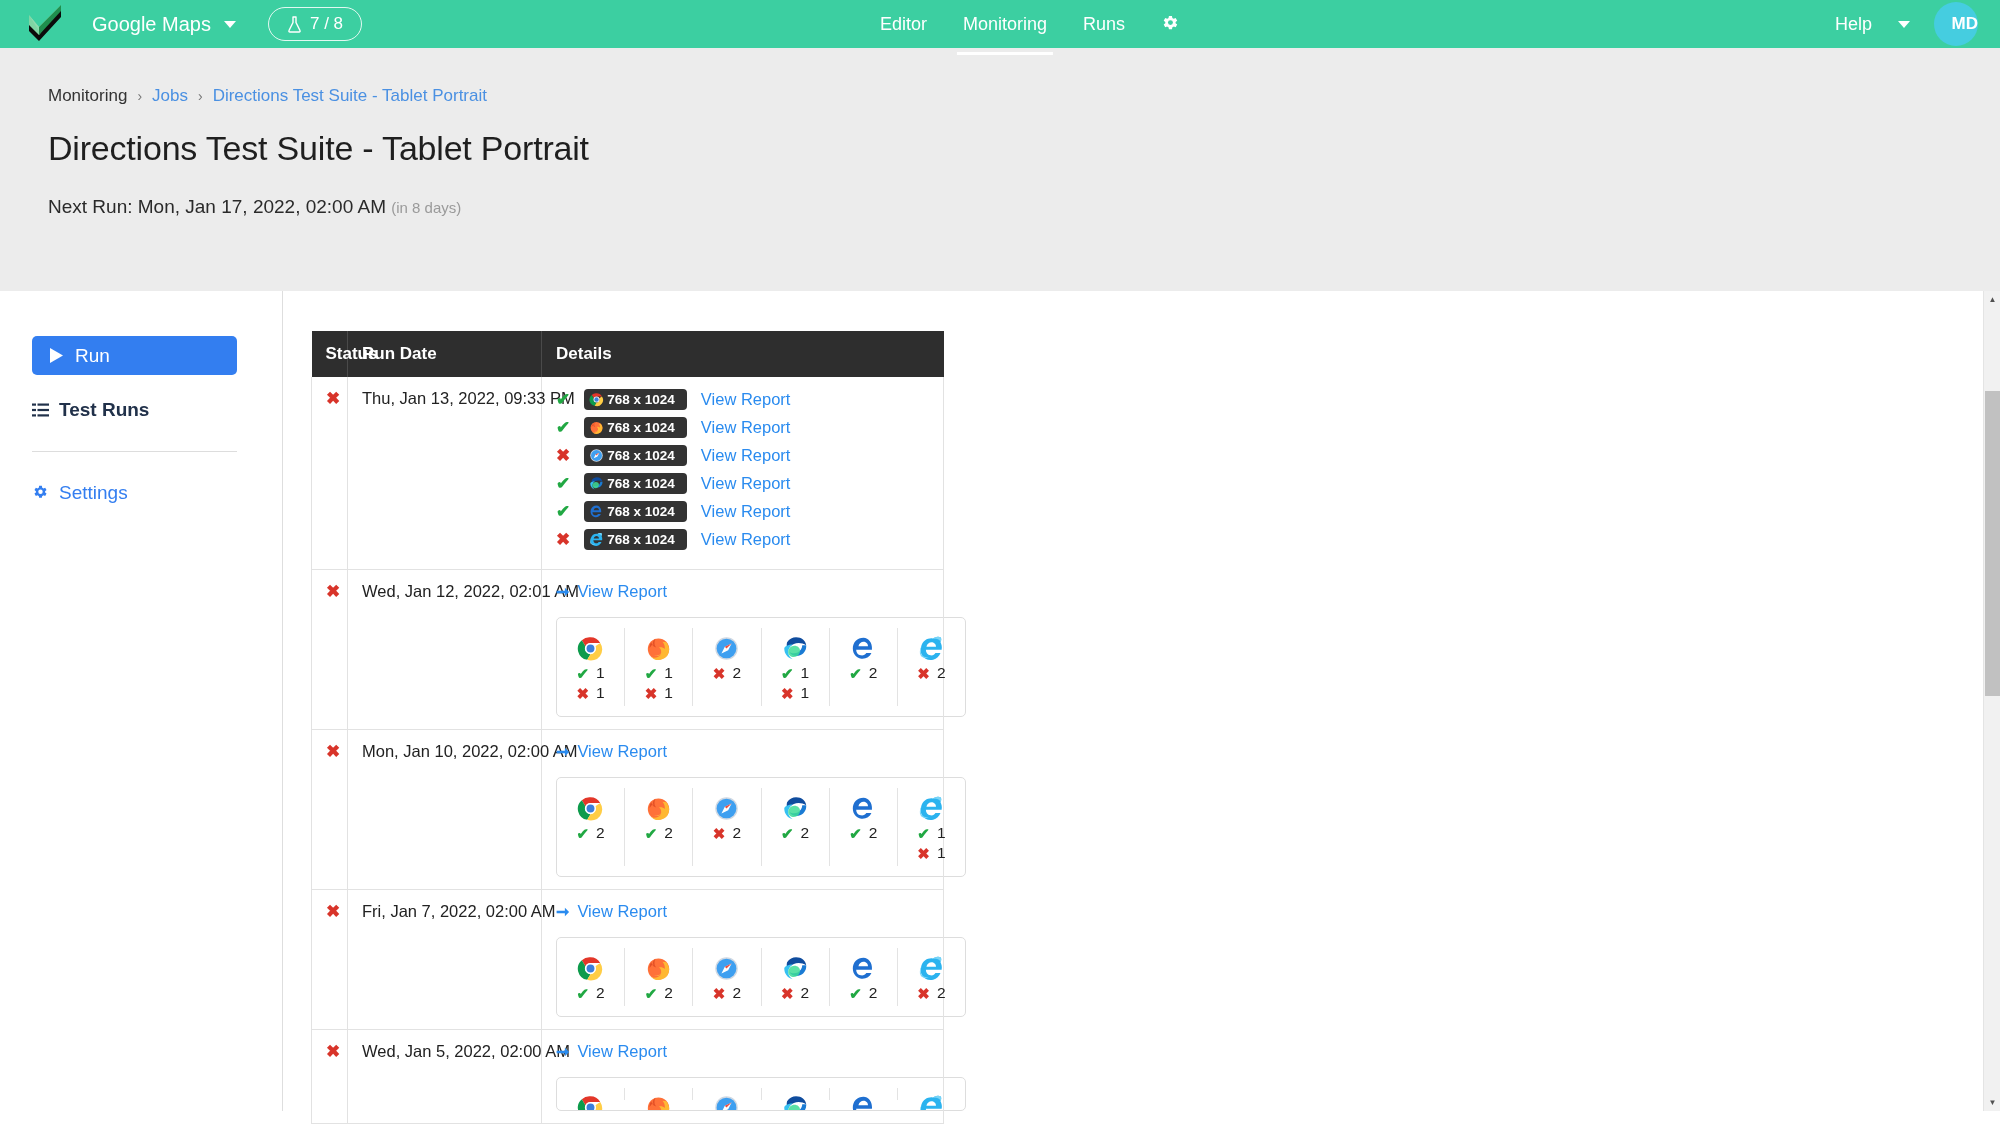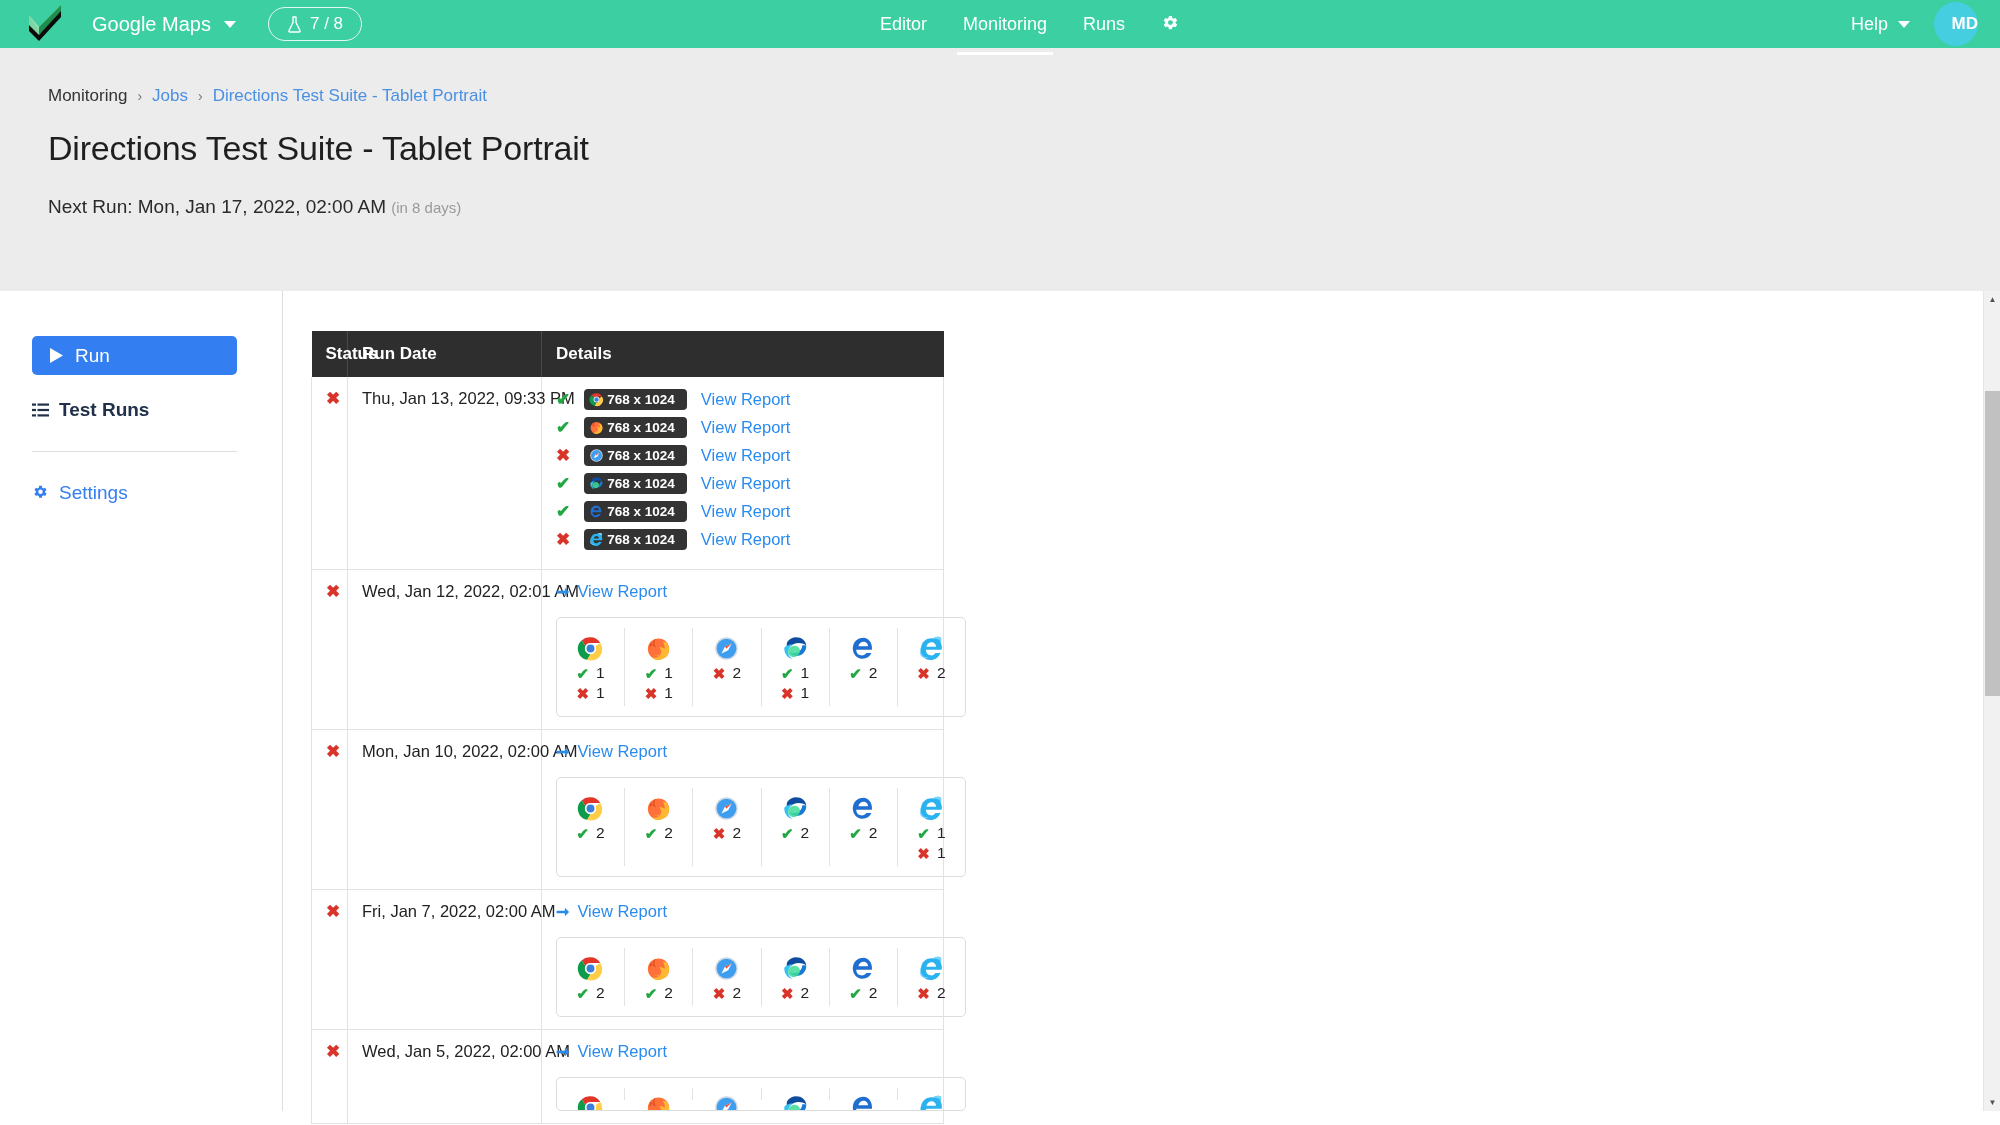--- a/index.html
+++ b/index.html
@@ -63,21 +63,21 @@
   .nav-item.active::after {
     content: "";
     position: absolute; left: 12px; right: 12px; bottom: 0;
     height: 3px; background: #ffffff;
   }
   .nav-right {
     margin-left: auto;
     display: flex; align-items: center;
     padding-right: 22px; gap: 24px;
   }
-  .help-link { color: #ffffff; font-size: 18px; display: flex; align-items: center; gap: 10px; cursor: pointer; }
+  .help-link { color: #ffffff; font-size: 18px; display: flex; align-items: center; gap: 26px; cursor: pointer; }
   .avatar {
     width: 44px; height: 44px; border-radius: 50%;
     background: #45cde0;
     color: #ffffff; font-size: 17px; font-weight: bold;
     display: flex; align-items: center; justify-content: flex-end;
     cursor: pointer;
   }
 
   
   .header-band {

